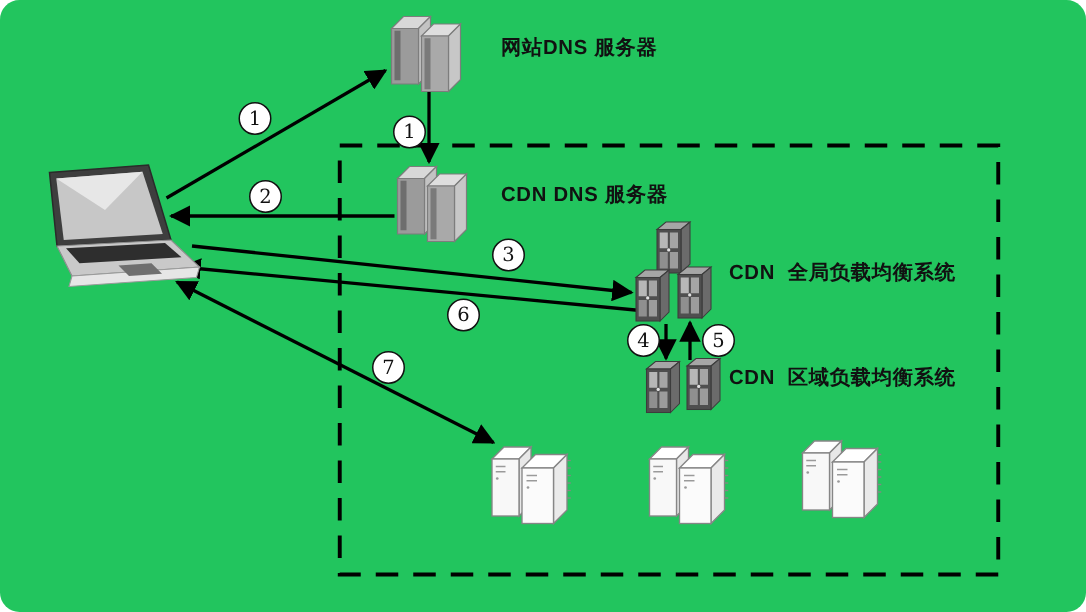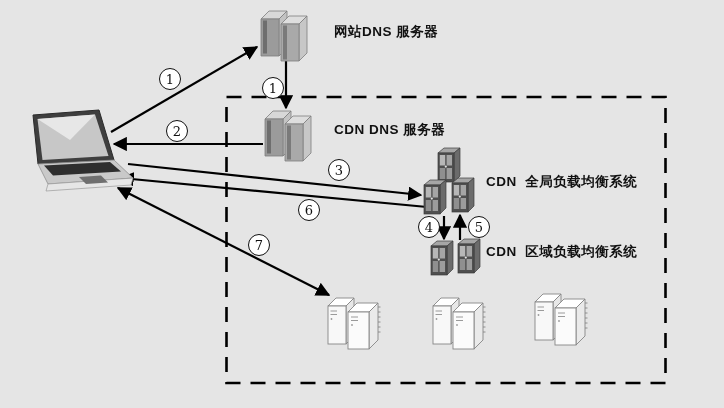--- a/index.html
+++ b/index.html
@@ -1,21 +1,22 @@
 <!DOCTYPE html>
 <html><head>
 <meta charset="utf-8">
 <style>
   html,body { margin:0; padding:0; background:#ffffff; }
   .canvas {
     position:relative;
     width:724px; height:408px;
-    background:#e5e5e5;
+    background:#22c55e;
     font-family:"Liberation Sans","DejaVu Sans",sans-serif;
     overflow:hidden;
+    border-radius:13px;
   }
   .diagram-layer { position:absolute; left:0; top:0; }
   .label {
     position:absolute;
     font-size:13.5px;
     font-weight:600;
     color:#111;
     white-space:pre;
     letter-spacing:0.5px;
   }

